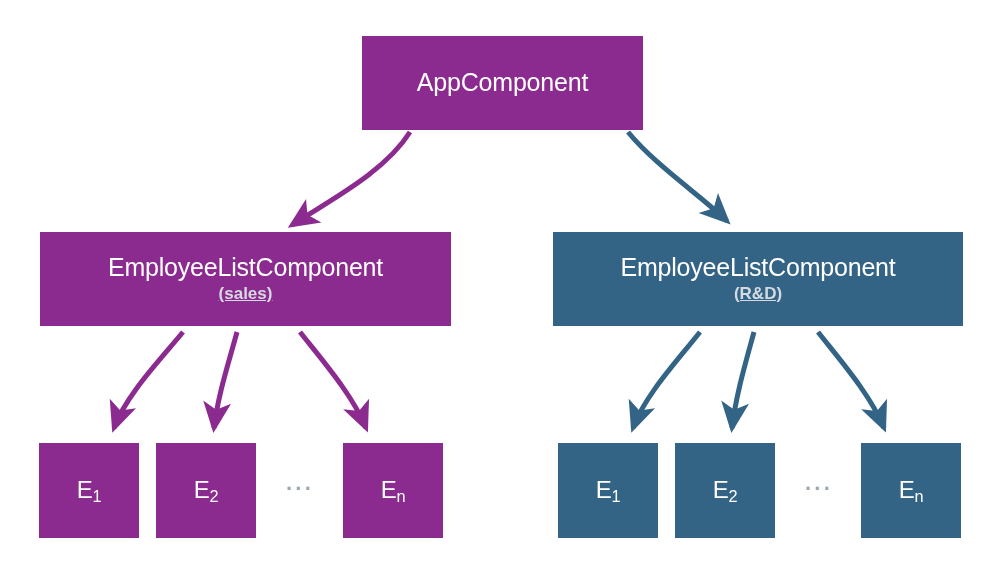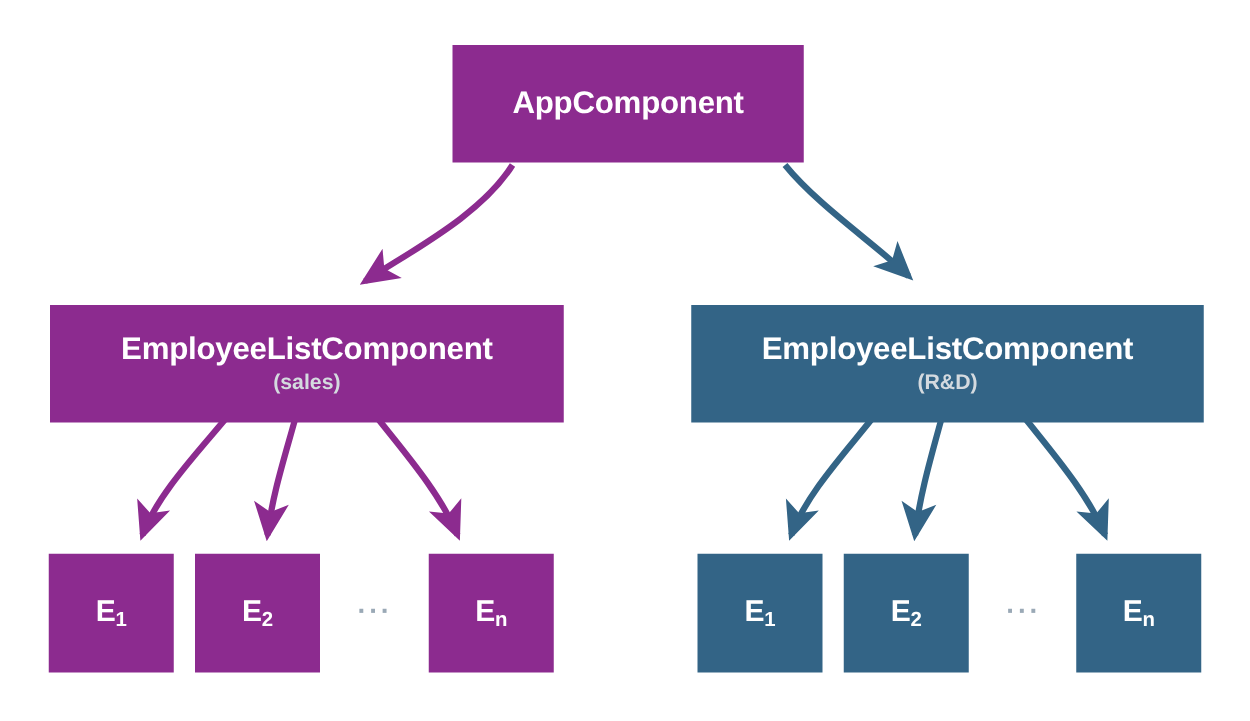--- a/index.html
+++ b/index.html
@@ -31,45 +31,46 @@
     box-sizing: border-box;
     display: flex;
     flex-direction: column;
     align-items: center;
     justify-content: center;
     text-align: center;
     color: #ffffff;
     z-index: 2;
   }
   .node-title {
-    font-weight: bold;
+    font-weight: normal;
     letter-spacing: -0.2px;
     line-height: 1.1;
     white-space: nowrap;
   }
   .node-subtitle {
     font-weight: bold;
     color: #d4dadf;
     line-height: 1.15;
     margin-top: 2px;
     white-space: nowrap;
+    text-decoration: underline;
   }
   
   #node-app {
     left: 362px;
     top: 36px;
     width: 281px;
     height: 94px;
   }
   #node-app .node-title {
     font-size: 25px;
   }
   
   .node-mid {
-    top: 244px;
+    top: 232px;
     height: 94px;
   }
   #node-sales {
     left: 40px;
     width: 411px;
   }
   #node-rnd {
     left: 553px;
     width: 410px;
   }

